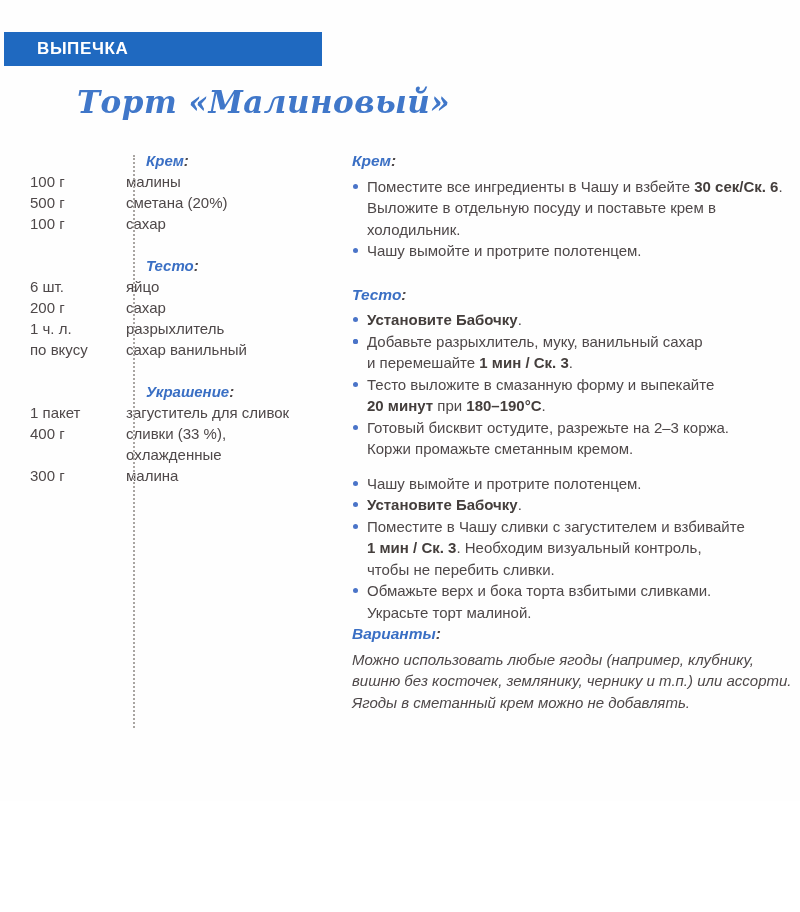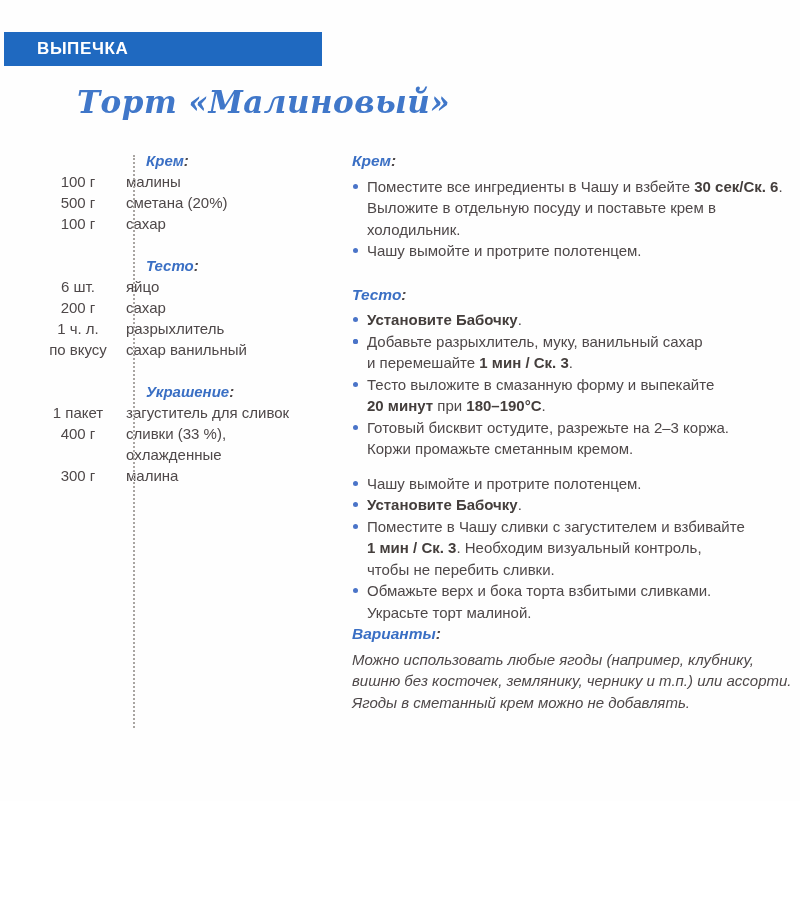--- a/index.html
+++ b/index.html
@@ -40,21 +40,21 @@
   }
   .dotted-line{
     position:absolute;left:103px;top:5px;height:573px;width:0;
     border-left:2px dotted var(--c-dotted);
   }
   .ing-section + .ing-section{margin-top:21px;}
   .ing-heading{padding-left:116px;font-weight:bold;font-style:italic;}
   .hw{color:var(--c-heading);}
   .hc{color:var(--c-body);}
   .ing-row{display:flex;}
-  .ing-amt{width:96px;text-align:center;flex:none;}
+  .ing-amt{width:96px;text-align:left;flex:none;}
   .ing-name{white-space:pre-line;}
   
   .instructions-col{
     position:absolute;left:352px;top:150px;width:440px;
     font-size:15px;line-height:21.5px;
   }
   .sec-heading{font-weight:bold;font-style:italic;font-size:15.5px;margin-bottom:4px;}
   .steps{list-style:none;margin:0;padding:0;}
   .step{position:relative;padding-left:15px;}
   .bullet{

